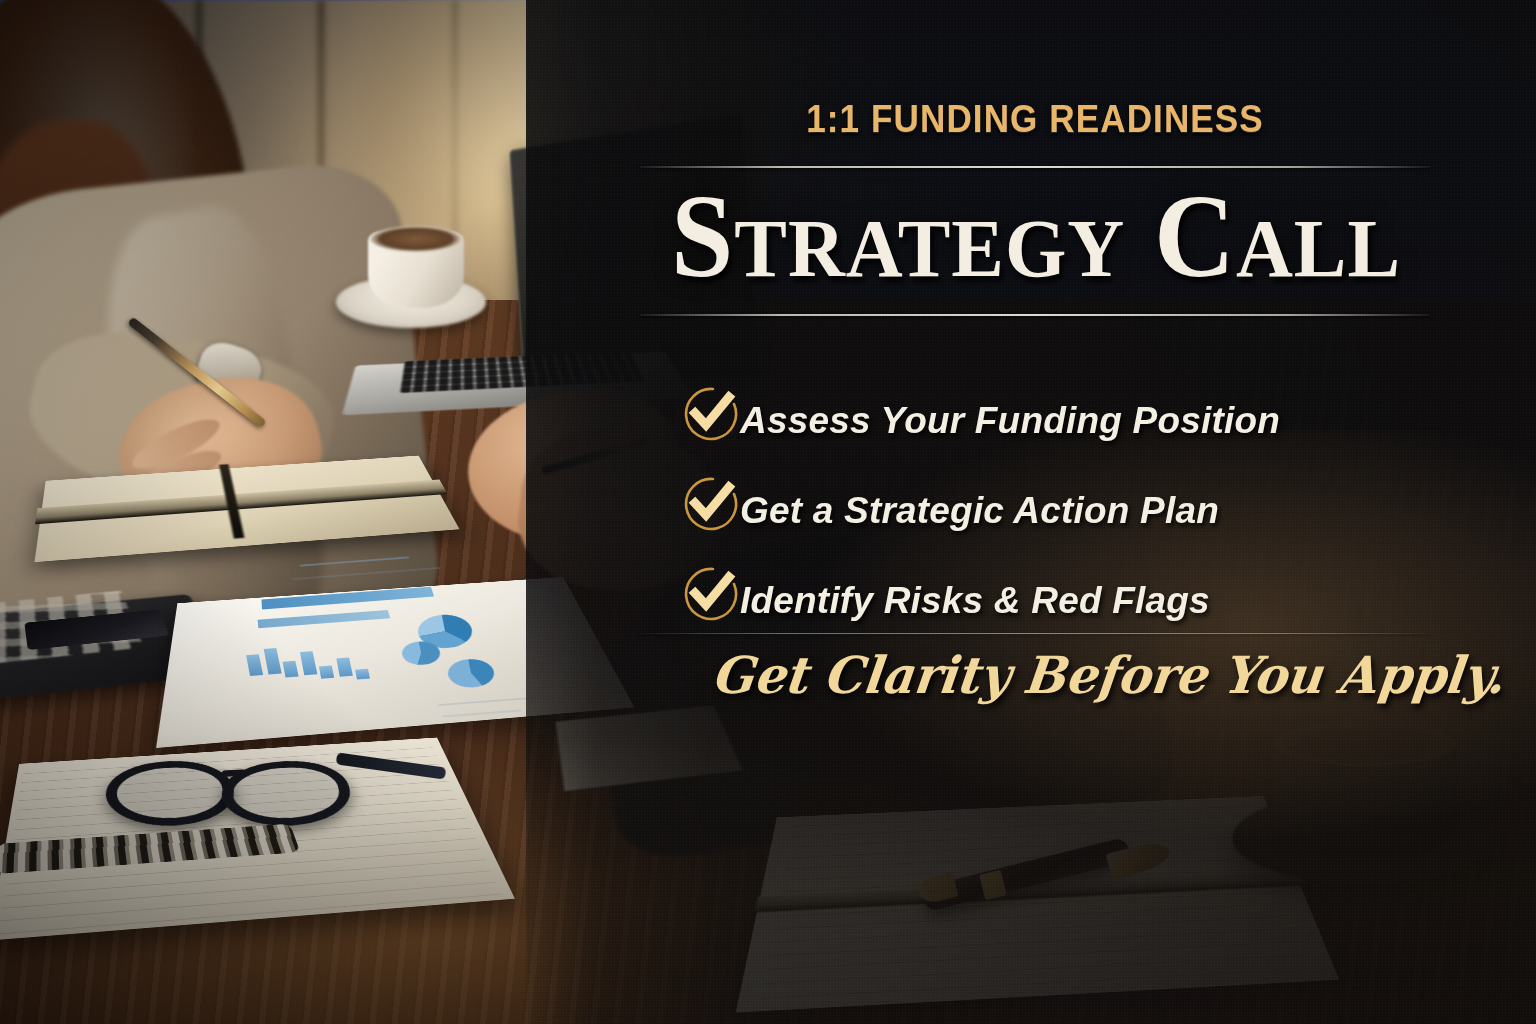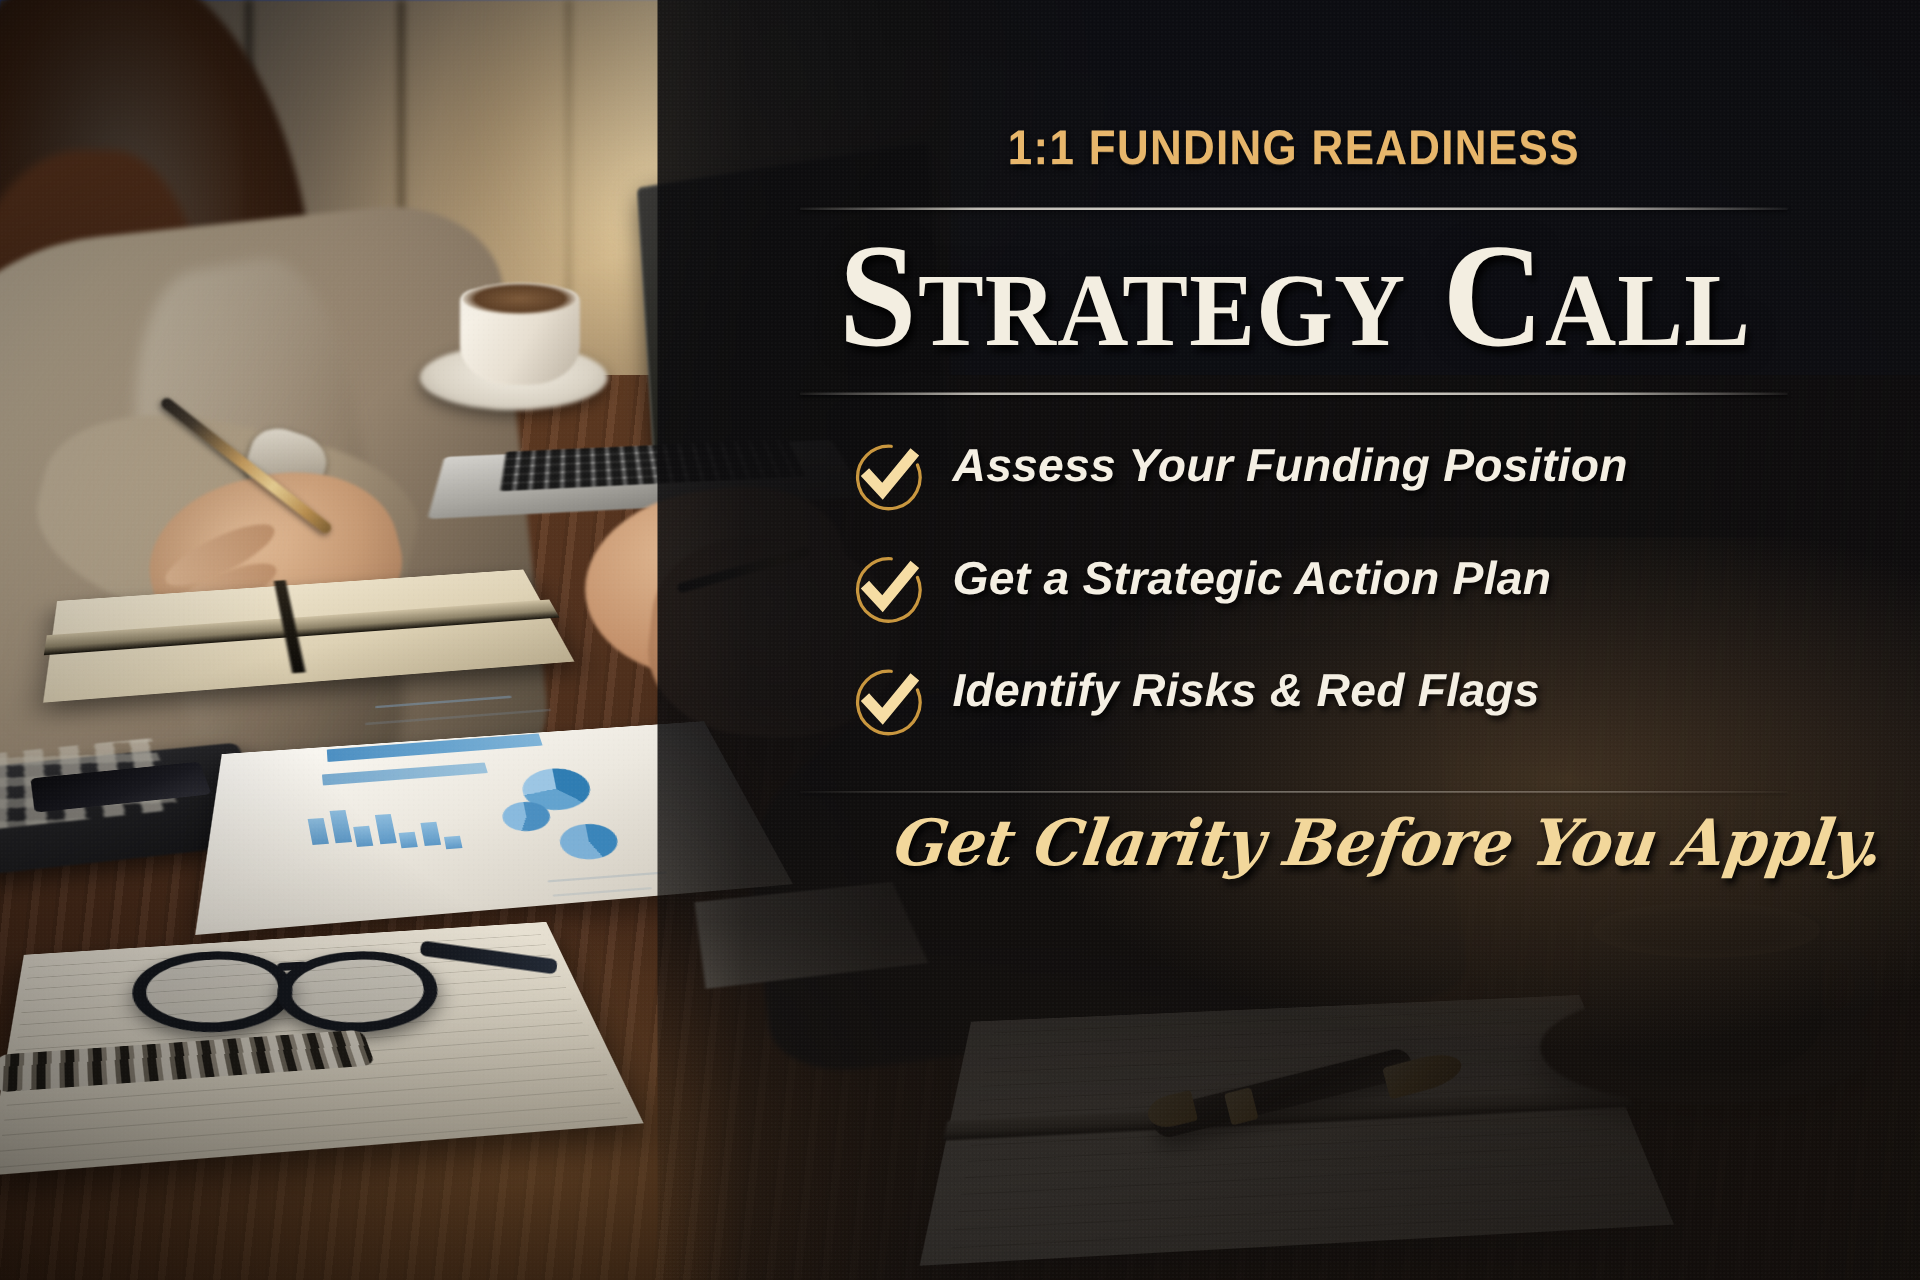--- a/index.html
+++ b/index.html
@@ -397,21 +397,21 @@
     font-weight:700; font-size:118px; line-height:1;
     font-variant:small-caps; letter-spacing:1px;
     transform:scaleX(.95); transform-origin:center;
     color:#F3EEE1;
     text-shadow:3px 5px 6px rgba(0,0,0,.88), 0 0 22px rgba(0,0,0,.55);
     white-space:nowrap;
   }
 
   .bullets { position:absolute; left:86px; top:352px; width:790px; }
   .bullet {
-    position:relative; height:90px; display:flex; align-items:flex-start; gap:22px;
+    position:relative; height:90px; display:flex; align-items:flex-end; 
   }
   .check-wrap {
     position:relative; width:58px; height:58px; flex:0 0 58px;
   }
   .check-wrap svg { position:absolute; left:0; top:0; }
   .bullet-label {
     font-family:"Liberation Sans", sans-serif;
     font-weight:700; font-style:italic; font-size:37px;
     letter-spacing:.2px; color:#F4EFE3;
     text-shadow:2px 3px 5px rgba(0,0,0,.85);

